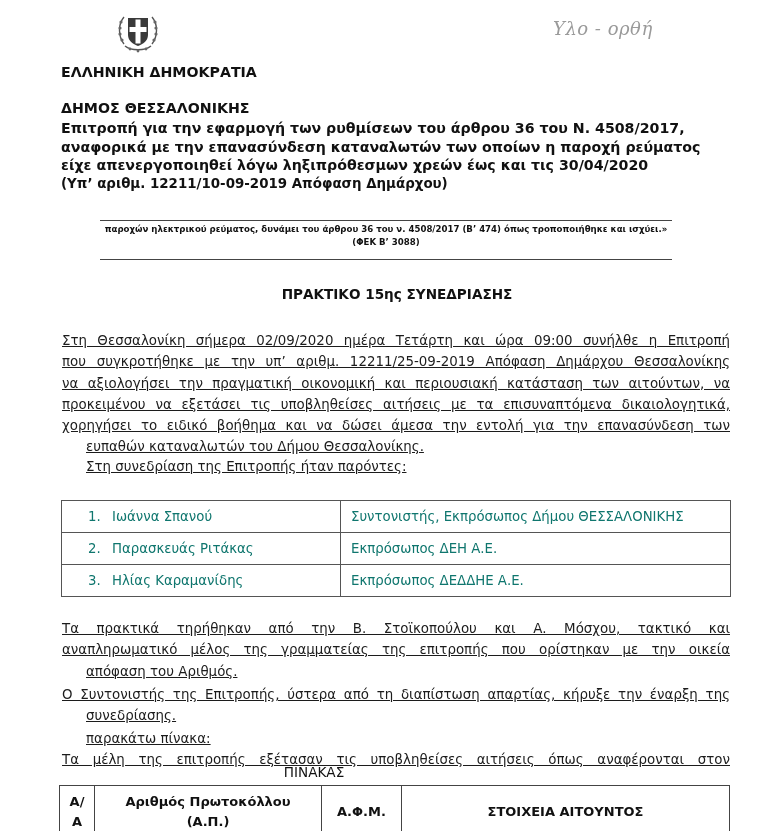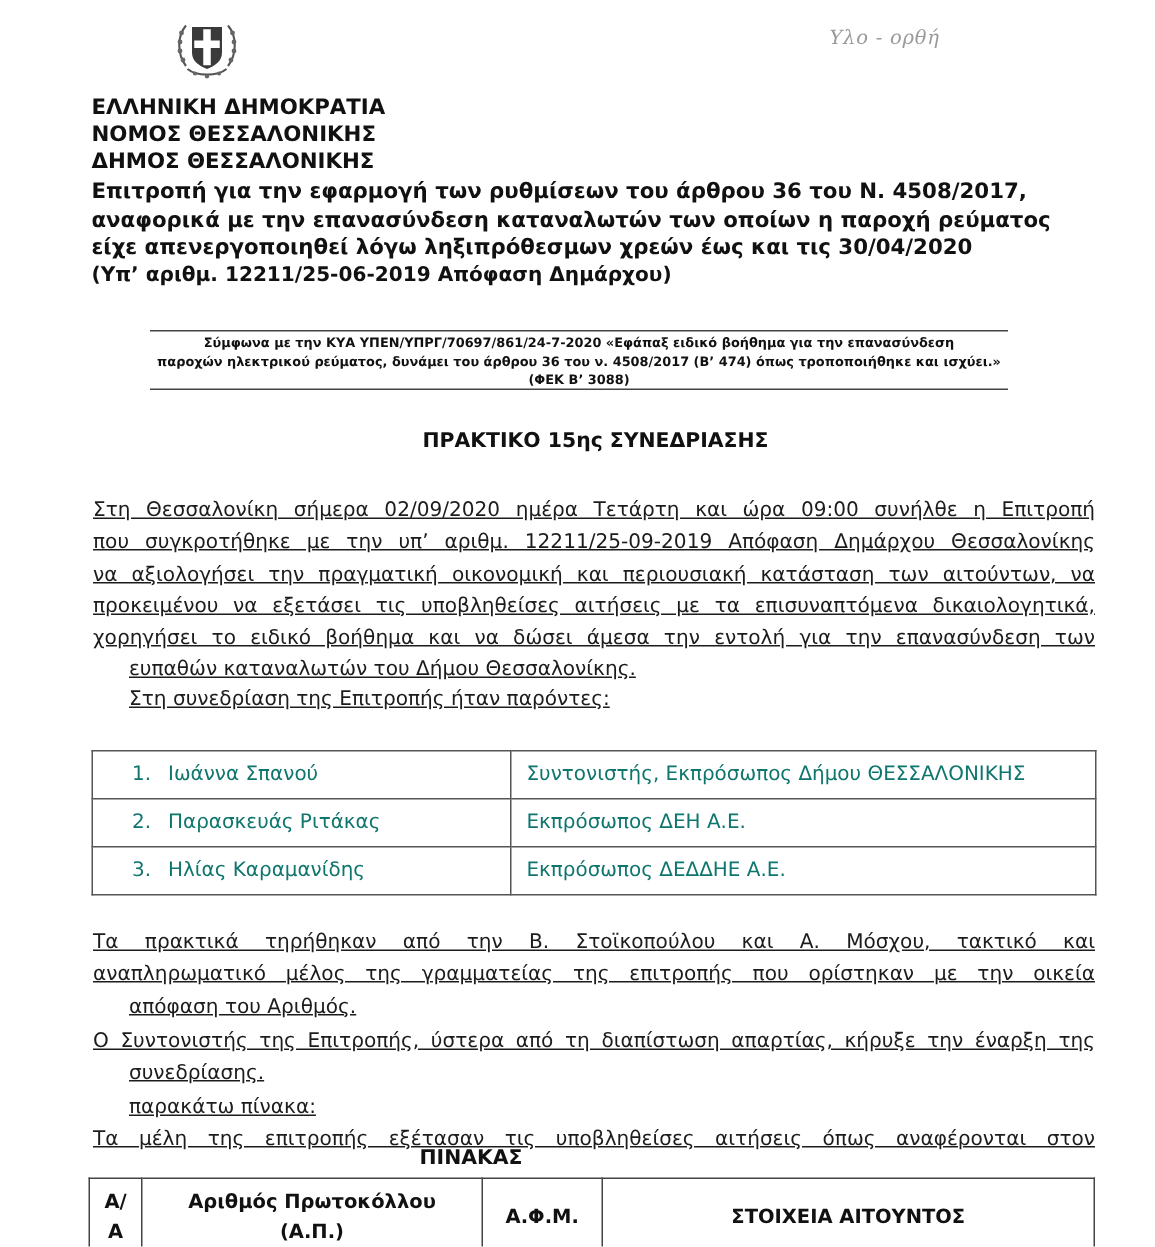--- a/index.html
+++ b/index.html
@@ -1,20 +1,20 @@
 <!DOCTYPE html>
 <html><head>
 <meta charset="utf-8">
 <style>
   html, body { margin: 0; padding: 0; background: #ffffff; }
   body { width: 770px; height: 831px; overflow: hidden; position: relative; color: #1a1a1a; font-family: "DejaVu Sans", sans-serif; }
   .page { position: absolute; left: 0; top: 0; width: 770px; height: 831px; }
 
   .emblem { position: absolute; left: 115px; top: 8px; width: 46px; height: 46px; }
-  .handwritten { position: absolute; left: 553px; top: 18px; font-family: "DejaVu Serif", serif; font-style: italic; font-size: 13px; color: #9a9a9a; letter-spacing: 0.5px; }
+  .handwritten { position: absolute; left: 553px; top: 18px; font-family: "DejaVu Serif", serif; font-style: italic; font-size: 18px; color: #9a9a9a; letter-spacing: 0.5px; }
 
   .header-line { position: absolute; left: 61px; font-weight: bold; font-size: 14.2px; line-height: 18px; color: #111; white-space: nowrap; }
   .h1 { top: 63px; }
   .h2 { top: 81px; }
   .h3 { top: 99px; }
 
   .committee { position: absolute; left: 61px; top: 119px; width: 680px; font-weight: bold; font-size: 14.2px; line-height: 18.5px; color: #111; }
   .committee div { white-space: nowrap; }
   .committee .sub { font-size: 13.4px; }
 
@@ -31,21 +31,21 @@
 
   .attendees { position: absolute; left: 61px; top: 500px; width: 670px; border-collapse: collapse; font-size: 13.3px; color: #0f766e; }
   .attendees td { border: 1.2px solid #555; height: 31px; padding: 0 0 0 10px; vertical-align: middle; white-space: nowrap; }
   .attendees td.name { width: 252px; padding-left: 26px; }
   .attendees .num { display: inline-block; width: 24px; }
 
   .p3 { top: 618px; }
   .p4 { top: 684px; }
   .p5 { top: 728px; }
 
-  .pinakas-title { position: absolute; left: 0; width: 620px; top: 764px; text-align: center; font-weight: bold; font-size: 13.6px; color: #111; padding-left: 8px; box-sizing: border-box; }
+  .pinakas-title { position: absolute; left: 0; width: 620px; top: 764px; text-align: center; font-weight: normal; font-size: 13.6px; color: #111; padding-left: 8px; box-sizing: border-box; }
 
   .main-table { position: absolute; left: 59px; top: 785px; width: 671px; border-collapse: collapse; font-size: 13px; font-weight: bold; color: #111; }
   .main-table th { border: 1.3px solid #444; border-bottom: none; font-weight: bold; text-align: center; vertical-align: middle; padding: 6px 2px 8px; line-height: 20px; }
   .main-table th.aa { width: 30px; }
   .main-table th.ap { width: 222px; }
   .main-table th.afm { width: 75px; }
 </style>
 </head>
 <body>
 
@@ -71,32 +71,30 @@
         <circle cx="31" cy="41" r="1.4"></circle>
     </g>
     <path d="M13 10 H33 V27 C33 33 28 36 23 38 C18 36 13 33 13 27 Z" fill="#3a3a3a"></path>
     <rect x="20.5" y="11.5" width="5" height="24" fill="#fff"></rect>
     <rect x="14.5" y="19" width="17" height="5" fill="#fff"></rect>
   </svg>
 
   <div class="handwritten">Υλο - ορθή</div>
 
   <div class="header-line h1">ΕΛΛΗΝΙΚΗ ΔΗΜΟΚΡΑΤΙΑ</div>
-  <div class="header-line h2">ΝΟΜΟΣ ΘΕΣΣΑΛΟΝΙΚΗΣ</div>
   <div class="header-line h3">ΔΗΜΟΣ ΘΕΣΣΑΛΟΝΙΚΗΣ</div>
 
   <div class="committee">
     <div>Επιτροπή για την εφαρμογή των ρυθμίσεων του άρθρου 36 του Ν. 4508/2017,</div>
     <div>αναφορικά με την επανασύνδεση καταναλωτών των οποίων η παροχή ρεύματος</div>
     <div>είχε απενεργοποιηθεί λόγω ληξιπρόθεσμων χρεών έως και τις 30/04/2020</div>
-    <div class="sub">(Υπ’ αριθμ. 12211/25-06-2019 Απόφαση Δημάρχου)</div>
+    <div class="sub">(Υπ’ αριθμ. 12211/10-09-2019 Απόφαση Δημάρχου)</div>
   </div>
 
   <div class="kya-box">
-    <div>Σύμφωνα με την ΚΥΑ ΥΠΕΝ/ΥΠΡΓ/70697/861/24-7-2020 «Εφάπαξ ειδικό βοήθημα για την επανασύνδεση</div>
     <div>παροχών ηλεκτρικού ρεύματος, δυνάμει του άρθρου 36 του ν. 4508/2017 (Β’ 474) όπως τροποποιήθηκε και ισχύει.»</div>
     <div>(ΦΕΚ Β’ 3088)</div>
   </div>
 
   <div class="praktiko-title">ΠΡΑΚΤΙΚΟ 15ης ΣΥΝΕΔΡΙΑΣΗΣ</div>
 
   <div class="para p1">
     <span class="ln">Στη Θεσσαλονίκη σήμερα 02/09/2020 ημέρα Τετάρτη και ώρα 09:00 συνήλθε η Επιτροπή</span>
     <span class="ln">που συγκροτήθηκε με την υπ’ αριθμ. 12211/25-09-2019 Απόφαση Δημάρχου Θεσσαλονίκης</span>
     <span class="ln">να αξιολογήσει την πραγματική οικονομική και περιουσιακή κατάσταση των αιτούντων, να</span>

